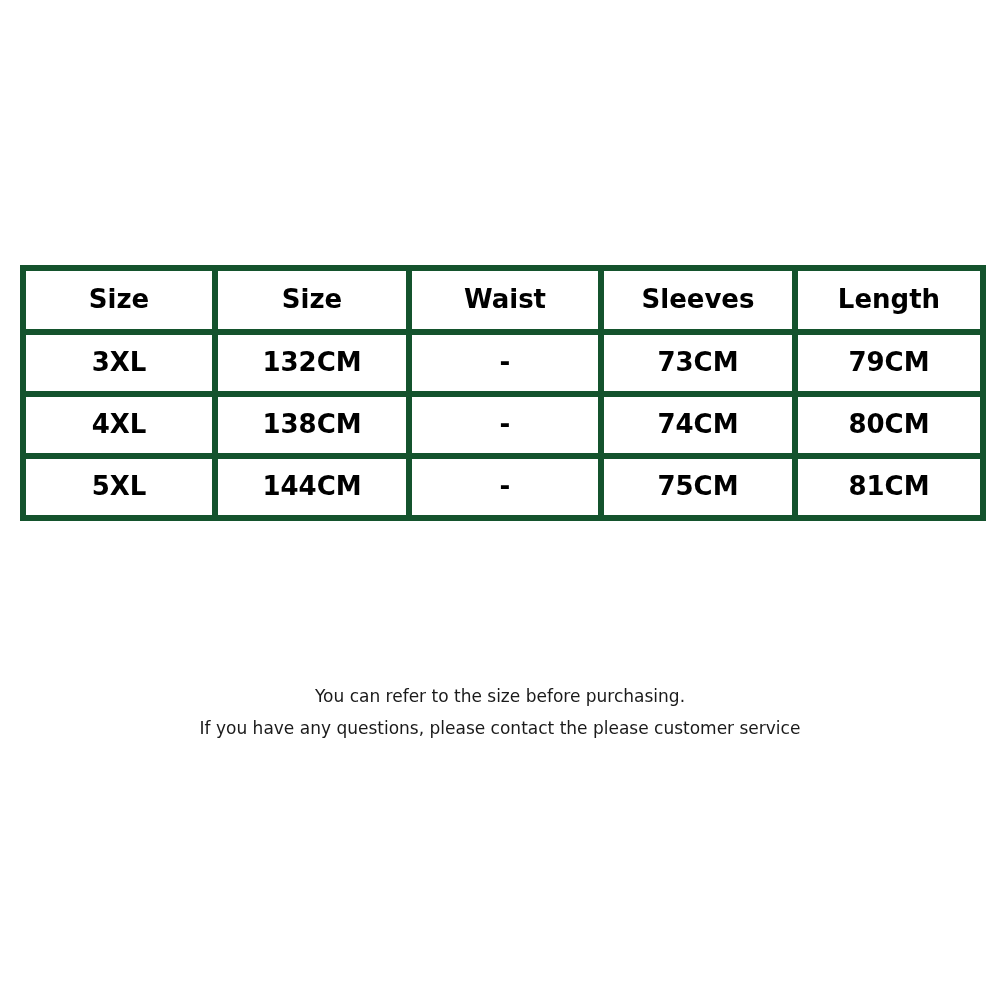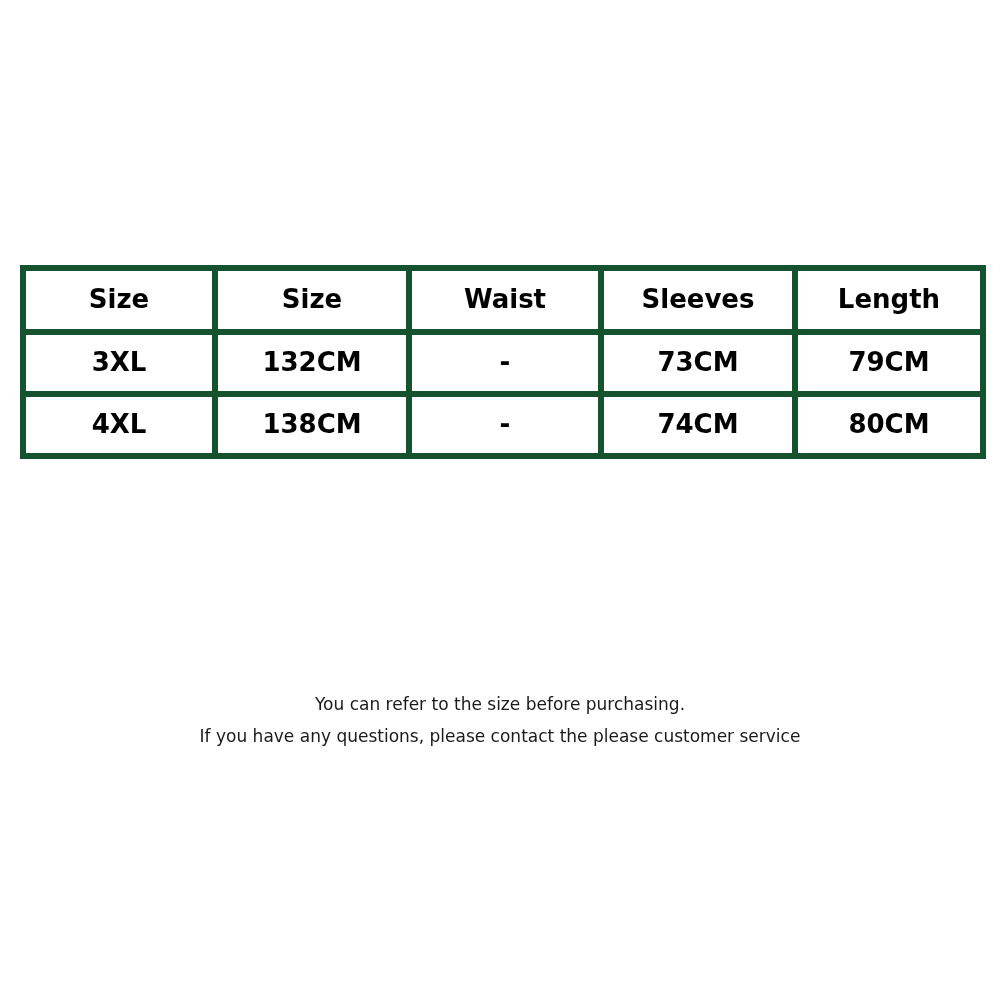--- a/index.html
+++ b/index.html
@@ -50,21 +50,20 @@
   col.c-waist { width: 192px; }
   col.c-sleeves { width: 194px; }
   col.c-length { width: 188px; }
 
   .notes {
     position: absolute;
     left: 0;
     top: 680px;
     width: 1000px;
     text-align: center;
-    margin-top: 8px;
   }
   .note-line {
     font-size: 17px;
     color: #1a1a1a;
     line-height: 32px;
     font-weight: 400;
   }
 </style>
 </head>
 <body>
@@ -101,20 +100,27 @@
         </tr>
 
         <tr>
           <td>4XL</td>
           <td>138CM</td>
           <td>-</td>
           <td>74CM</td>
           <td>80CM</td>
         </tr>
 
+        <tr>
+          <td>5XL</td>
+          <td>144CM</td>
+          <td>-</td>
+          <td>75CM</td>
+          <td>81CM</td>
+        </tr>
       </tbody>
     </table>
   </div>
 
   <div class="notes">
     <div class="note-line">You can refer to the size before purchasing.</div>
     <div class="note-line">If you have any questions, please contact the please customer service</div>
   </div>
 
 </div>

